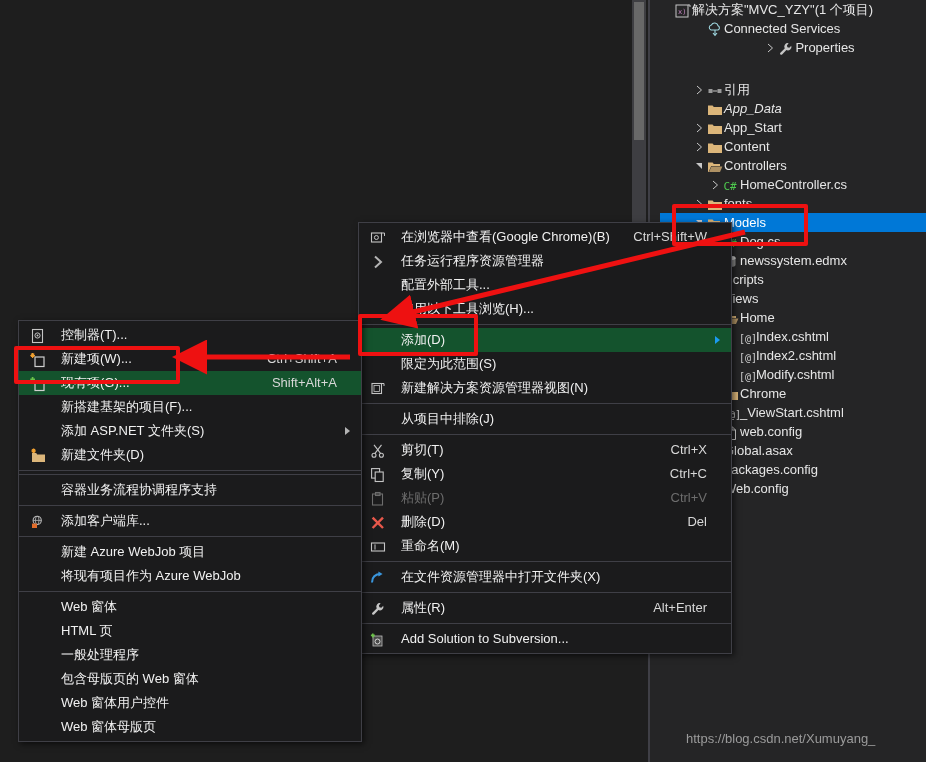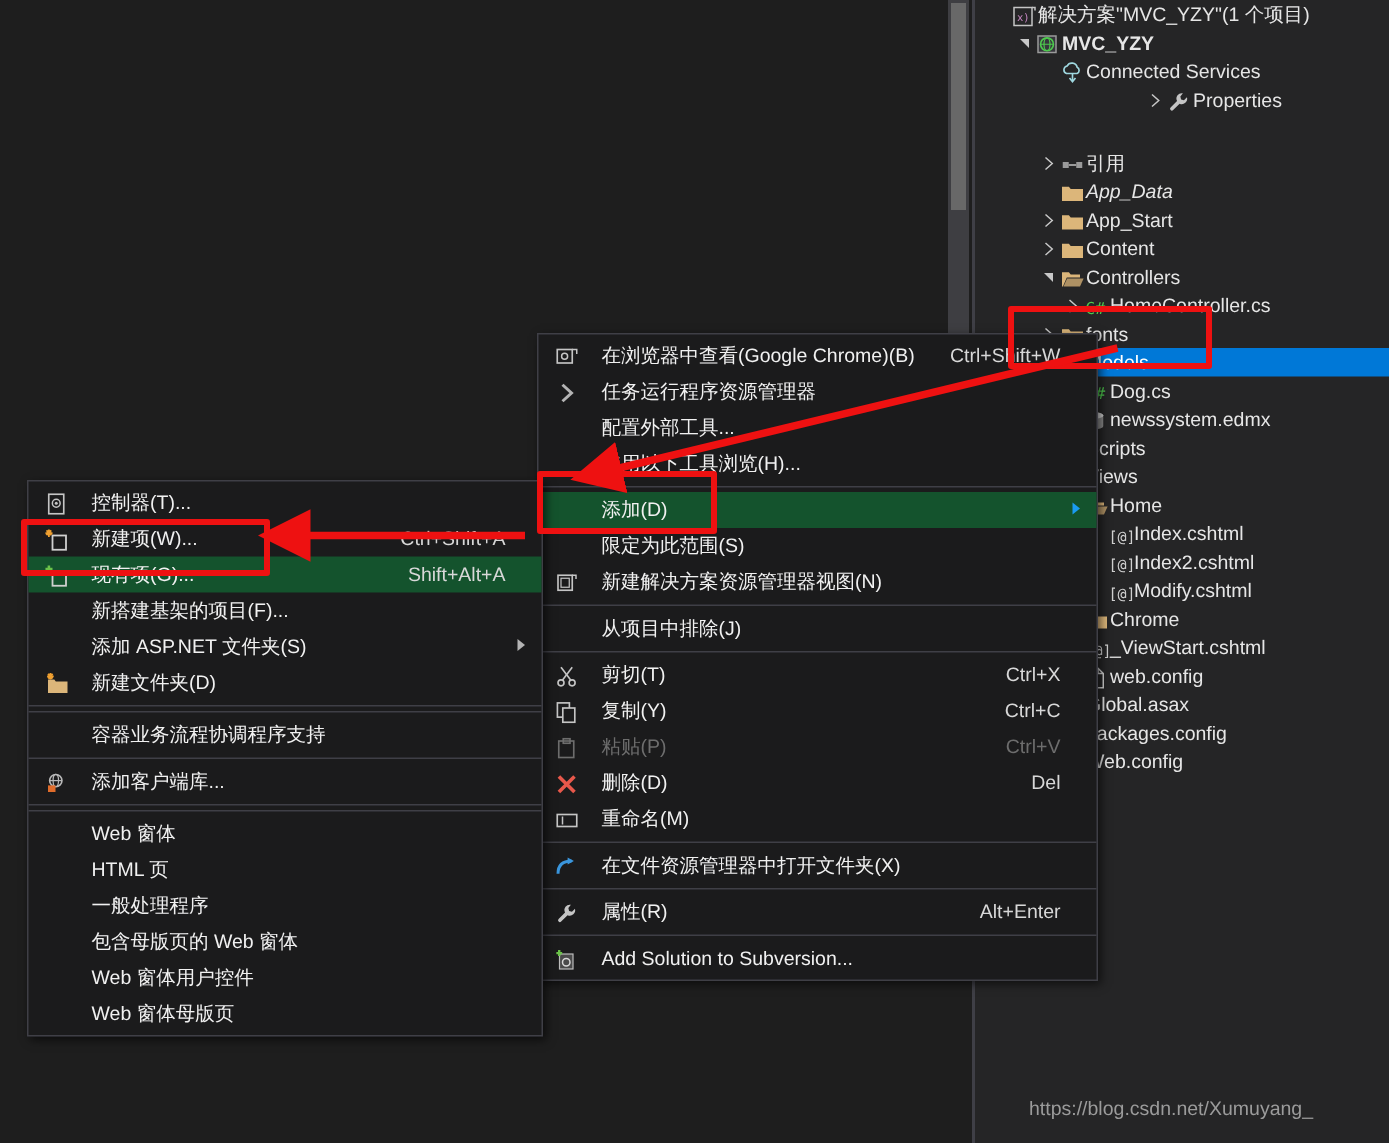--- a/index.html
+++ b/index.html
@@ -98,28 +98,20 @@
 
 <div class="stage">
 
   <div id="solution-explorer">
     <div id="se-tree">
         <div class="tree-row" style="padding-left: 0px;"><span class="tw"></span><span class="ico"><span class="svgico" style="display: inline-block; line-height: 0;"><svg width="16" height="16" viewBox="0 0 16 16">
                 <rect x="1" y="2" width="12" height="12" fill="none" stroke="#c5c5c5" stroke-width="1"></rect>
                 <text x="3" y="11" font-size="7" fill="#c586c0" font-family="monospace">x)</text>
                 <path d="M13 2 l2 0 l0 2" fill="none" stroke="#c5c5c5"></path>
               </svg></span></span><span class="lbl">解决方案"MVC_YZY"(1 个项目)</span></div>
-        <div class="tree-row bold" style="padding-left: 16px;"><span class="tw"><svg width="8" height="10" viewBox="0 0 8 10">
-              <path d="M1 2 L7 2 L7 8 z" fill="#c8c8c8"></path>
-            </svg></span><span class="ico"><span class="svgico" style="display: inline-block; line-height: 0;"><svg width="16" height="16" viewBox="0 0 16 16">
-                <rect x="1" y="2" width="12" height="11" fill="#37373d" stroke="#9a9a9a"></rect>
-                <circle cx="7" cy="7.5" r="4.3" fill="none" stroke="#4ec94e" stroke-width="1.1"></circle>
-                <ellipse cx="7" cy="7.5" rx="2" ry="4.3" fill="none" stroke="#4ec94e" stroke-width=".8"></ellipse>
-                <line x1="2.7" y1="7.5" x2="11.3" y2="7.5" stroke="#4ec94e" stroke-width=".8"></line>
-              </svg></span></span><span class="lbl">MVC_YZY</span></div>
         <div class="tree-row" style="padding-left: 32px;"><span class="tw"></span><span class="ico"><span class="svgico" style="display: inline-block; line-height: 0;"><svg width="16" height="16" viewBox="0 0 16 16">
                 <path d="M4 8a2.6 2.6 0 0 1 .4-5 3.6 3.6 0 0 1 6.7.8A2.3 2.3 0 0 1 11 8z" fill="none" stroke="#9fd8e0" stroke-width="1.1"></path>
                 <line x1="8" y1="8" x2="8" y2="13" stroke="#9fd8e0" stroke-width="1.1"></line>
                 <path d="M6 11 L8 13.4 L10 11" fill="none" stroke="#9fd8e0" stroke-width="1.1"></path>
               </svg></span></span><span class="lbl">Connected Services</span></div>
         <div class="tree-row" style="padding-left: 32px; text-align: center;"><span class="tw"><svg width="8" height="10" viewBox="0 0 8 10">
               <path d="M2 1 L6.5 5 L2 9" fill="none" stroke="#c8c8c8" stroke-width="1"></path>
             </svg></span><span class="ico"><span class="svgico" style="display: inline-block; line-height: 0;"><svg width="16" height="16" viewBox="0 0 16 16">
                 <path d="M10.6 2.2a3.6 3.6 0 0 0-3.9 5.2L2.4 11.7a1.2 1.2 0 0 0 1.7 1.7l4.3-4.3a3.6 3.6 0 0 0 4.9-4.3l-2 2-1.9-.5-.5-1.9z" fill="#c5c5c5"></path>
               </svg></span></span><span class="lbl">Properties</span></div>
@@ -323,20 +315,22 @@
       <div class="sep"></div>
       <div class="mi"><span>容器业务流程协调程序支持</span></div>
       <div class="sep"></div>
       <div class="mi"><span class="mico"><span class="svgico" style="display: inline-block; line-height: 0;"><svg width="16" height="16" viewBox="0 0 16 16">
               <circle cx="7.2" cy="6.4" r="4.1" fill="none" stroke="#b9b9b9" stroke-width="1.1"></circle>
               <ellipse cx="7.2" cy="6.4" rx="1.8" ry="4.1" fill="none" stroke="#b9b9b9" stroke-width=".8"></ellipse>
               <line x1="3.1" y1="6.4" x2="11.3" y2="6.4" stroke="#b9b9b9" stroke-width=".8"></line>
               <rect x="2" y="9.6" width="5" height="4.4" fill="#e06c2b"></rect>
             </svg></span></span><span>添加客户端库...</span></div>
       <div class="sep"></div>
+      <div class="mi"><span>新建 Azure WebJob 项目</span></div>
+      <div class="mi"><span>将现有项目作为 Azure WebJob</span></div>
       <div class="sep"></div>
       <div class="mi"><span>Web 窗体</span></div>
       <div class="mi"><span>HTML 页</span></div>
       <div class="mi"><span>一般处理程序</span></div>
       <div class="mi"><span>包含母版页的 Web 窗体</span></div>
       <div class="mi"><span>Web 窗体用户控件</span></div>
       <div class="mi"><span>Web 窗体母版页</span></div>
     </div>
 
   <div class="redbox" id="redbox-models"></div>

